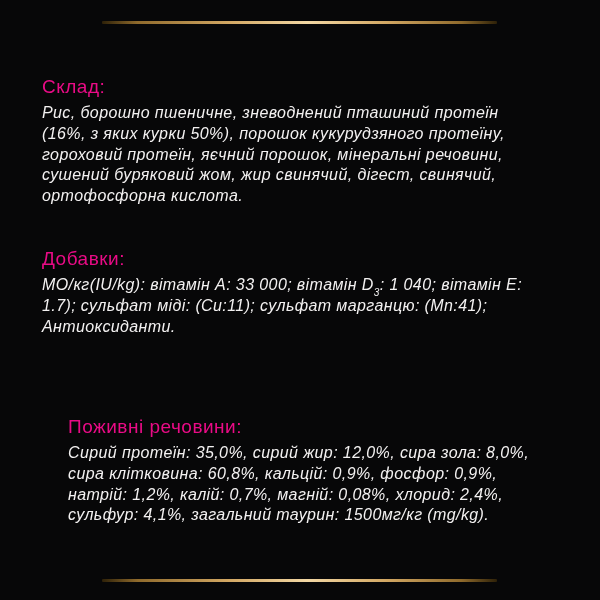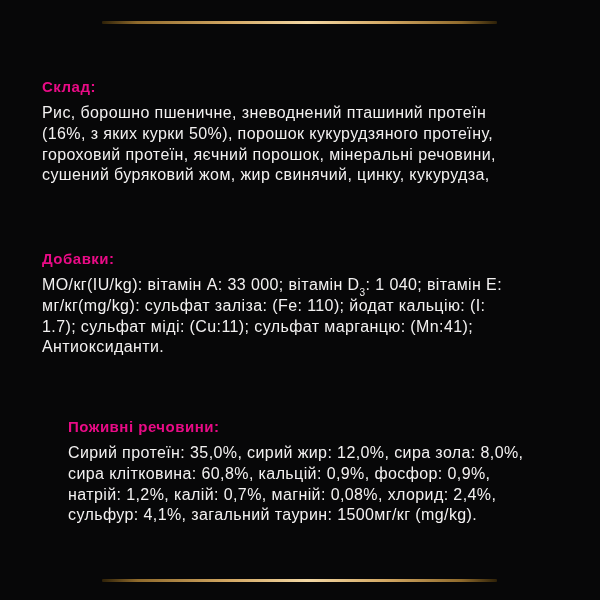--- a/index.html
+++ b/index.html
@@ -45,31 +45,32 @@
     left: 42px;
     width: 530px;
     color: var(--text);
   }
   .sec-composition { top: 74px; }
   .sec-additives   { top: 246px; }
   .sec-nutrients   { top: 414px; margin-left: 26px; }
   .sec h2 {
     margin: 0;
     color: var(--accent);
-    font-size: 15px;
+    font-size: 19px;
     line-height: 25px;
-    font-weight: 700;
+    font-weight: 400;
     letter-spacing: 0.5px;
   }
   .sec .body {
     margin-top: 4px;
     font-size: 16px;
     line-height: 20.8px;
     letter-spacing: 0.4px;
     font-weight: 400;
+    font-style: italic;
   }
   .ln { white-space: nowrap; }
   sub.vit-sub {
     font-size: 10px;
     line-height: 0;
     position: relative;
     top: 2px;
   }
 </style>
 </head>
@@ -78,29 +79,29 @@
 <div class="label">
 
   <div class="divider divider-top"></div>
 
   <section class="sec sec-composition">
     <h2>Склад:</h2>
     <div class="body">
       <div class="ln">Рис, борошно пшеничне, зневоднений пташиний протеїн</div>
       <div class="ln">(16%, з яких курки 50%), порошок кукурудзяного протеїну,</div>
       <div class="ln">гороховий протеїн, яєчний порошок, мінеральні речовини,</div>
-      <div class="ln">сушений буряковий жом, жир свинячий, цинку, кукурудза,</div>
+      <div class="ln">сушений буряковий жом, жир свинячий, дігест, свинячий,</div>
+      <div class="ln">ортофосфорна кислота.</div>
     </div>
   </section>
 
   <section class="sec sec-additives">
     <h2>Добавки:</h2>
     <div class="body">
       <div class="ln"><span>МО/кг(IU/kg): вітамін A: 33 000; вітамін D</span><sub class="vit-sub">3</sub><span>: 1 040; вітамін E:</span></div>
-      <div class="ln">мг/кг(mg/kg): сульфат заліза: (Fe: 110); йодат кальцію: (I:</div>
       <div class="ln">1.7); сульфат міді: (Cu:11); сульфат марганцю: (Mn:41);</div>
       <div class="ln">Антиоксиданти.</div>
     </div>
   </section>
 
   <section class="sec sec-nutrients">
     <h2>Поживні речовини:</h2>
     <div class="body">
       <div class="ln">Сирий протеїн: 35,0%, сирий жир: 12,0%, сира зола: 8,0%,</div>
       <div class="ln">сира клітковина: 60,8%, кальцій: 0,9%, фосфор: 0,9%,</div>

